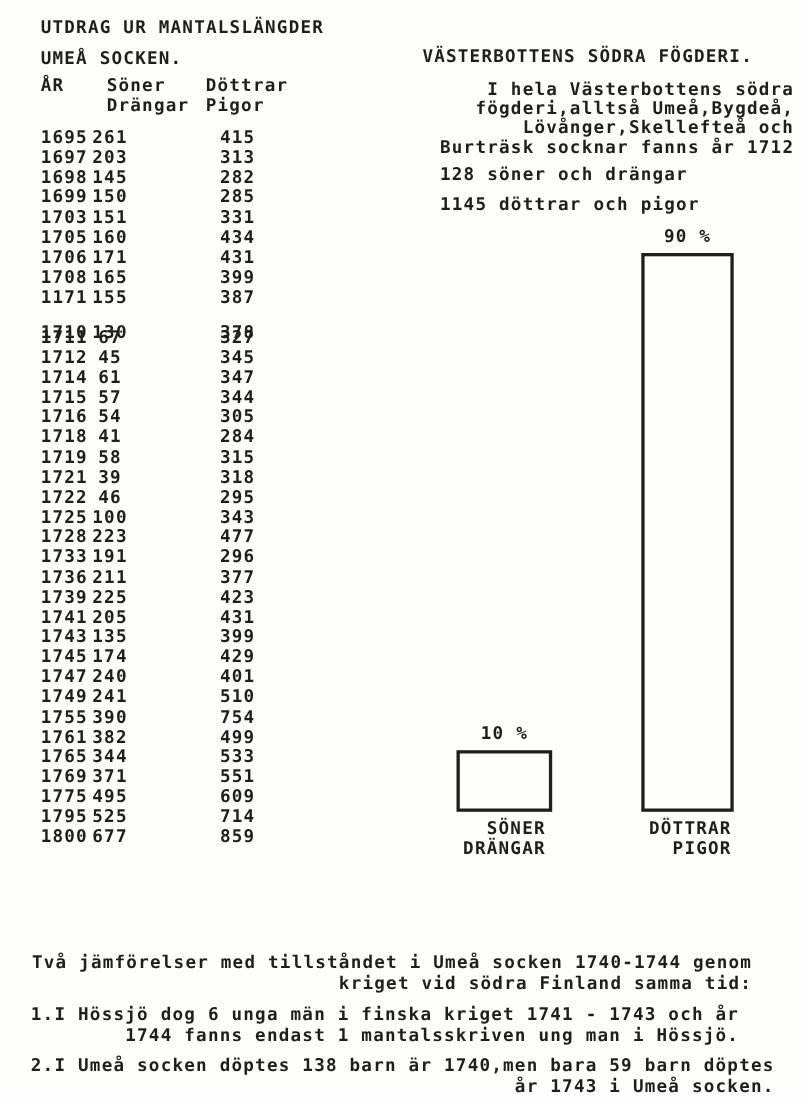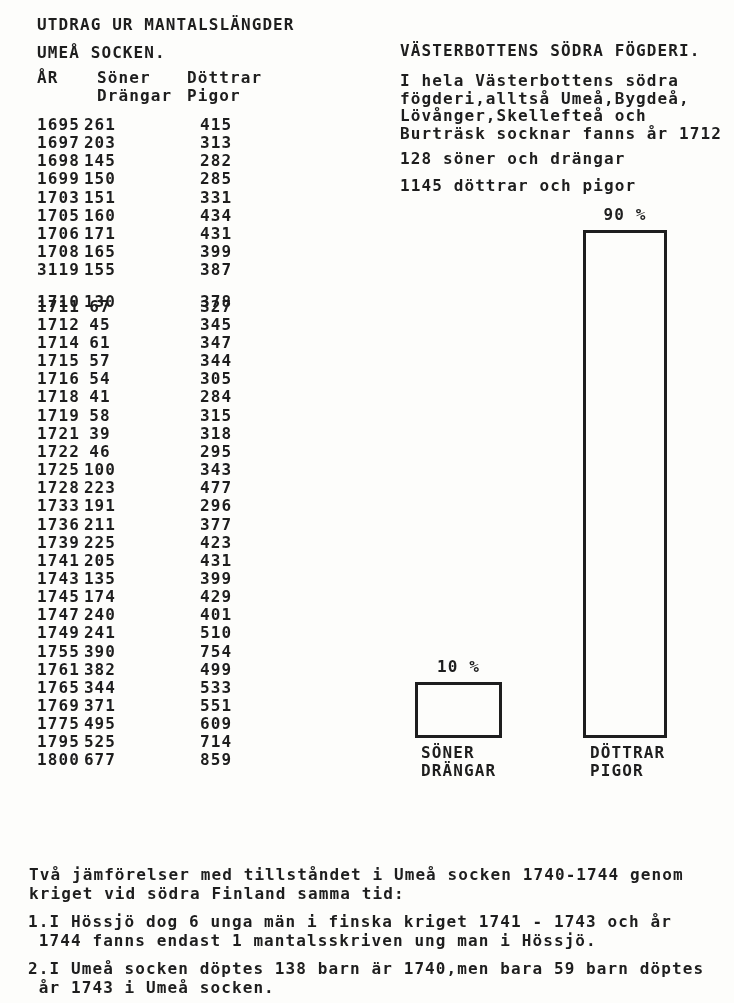--- a/index.html
+++ b/index.html
@@ -13,21 +13,21 @@
     color:#1e1e1e;
     overflow:hidden;
   }
   .t{
     position:absolute;
     font-size:16px;
     line-height:18px;
     letter-spacing:1.1px;
     white-space:pre;
   }
-  .lines{white-space:pre;}
+  .lines{white-space:pre;text-align:right;}
   .para{line-height:17.5px;}
   .foot{line-height:19px;}
   
   .trow{position:absolute;left:0;width:270px;height:18px;font-size:16px;letter-spacing:1.1px;}
   .c-year{position:absolute;left:37px;}
   .c-sons{position:absolute;left:70px;width:60px;text-align:center;}
   .c-daughters{position:absolute;left:200px;}
   
   .bar{
     position:absolute;
@@ -94,21 +94,21 @@
         <span class="c-year">1706</span>
         <span class="c-sons">171</span>
         <span class="c-daughters">431</span>
       </div>
       <div class="trow" style="top: 242.099px;">
         <span class="c-year">1708</span>
         <span class="c-sons">165</span>
         <span class="c-daughters">399</span>
       </div>
       <div class="trow" style="top: 260.256px;">
-        <span class="c-year">3119</span>
+        <span class="c-year">1171</span>
         <span class="c-sons">155</span>
         <span class="c-daughters">387</span>
       </div>
       <div class="trow" style="top: 292px;">
         <span class="c-year">1710</span>
         <span class="c-sons">130</span>
         <span class="c-daughters">378</span>
       </div>
       <div class="trow" style="top: 296.57px;">
         <span class="c-year">1711</span>
@@ -235,21 +235,21 @@
         <span class="c-sons">525</span>
         <span class="c-daughters">714</span>
       </div>
       <div class="trow" style="top: 750.495px;">
         <span class="c-year">1800</span>
         <span class="c-sons">677</span>
         <span class="c-daughters">859</span>
       </div>
     </div>
 
-  <div class="t" style="left:400px;top:42px;">VÄSTERBOTTENS SÖDRA FÖGDERI.</div>
+  <div class="t" style="left:384px;top:42px;">VÄSTERBOTTENS SÖDRA FÖGDERI.</div>
   <div class="t para lines" style="left:400px;top:72px;">I hela Västerbottens södra
 fögderi,alltså Umeå,Bygdeå,
 Lövånger,Skellefteå och
 Burträsk socknar fanns år 1712</div>
   <div class="t" style="left:400px;top:150px;">128 söner och drängar</div>
   <div class="t" style="left:400px;top:177px;">1145 döttrar och pigor</div>
 
   <div>
     <div class="bar-pct" id="pct-0" style="left: 458.5px; top: 657px;">10 %</div>
     <div class="bar" id="bar-0" style="left: 415px; width: 87px; top: 682px; height: 56px; border-color: rgb(30, 30, 30);"></div>

